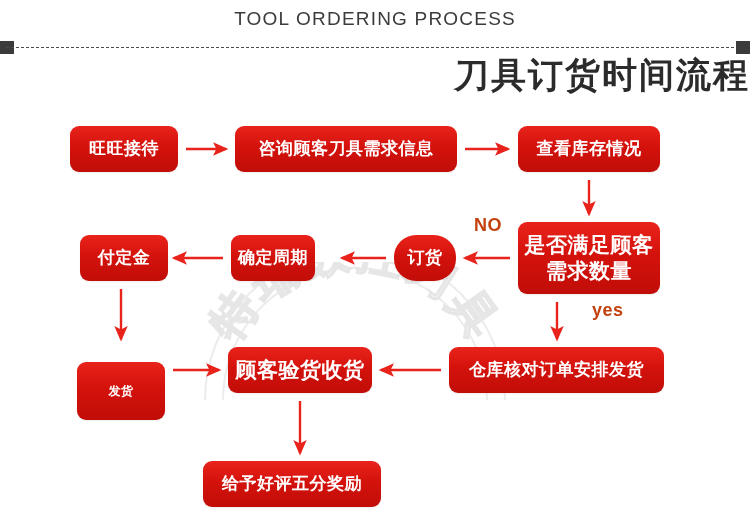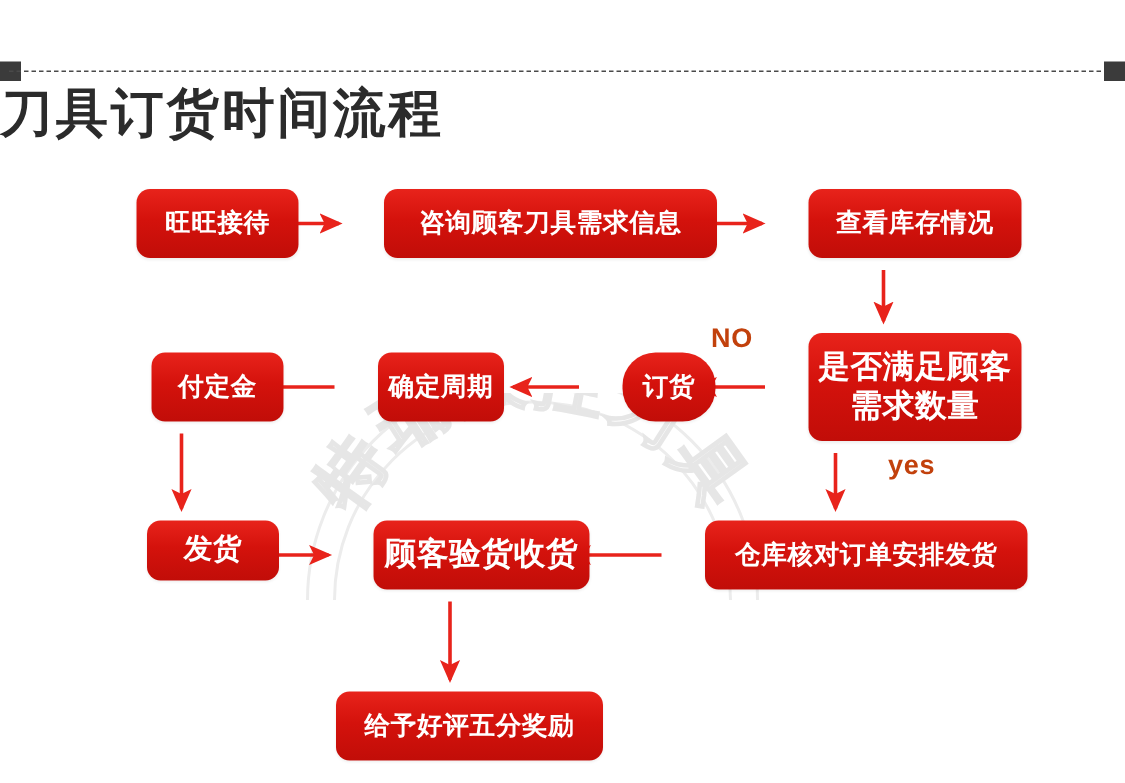--- a/index.html
+++ b/index.html
@@ -52,21 +52,21 @@
     background: #3b3b3b;
   }
   #divider .cap.left { left: 0; }
   #divider .cap.right { right: 0; }
 
   #header-cn-title {
     position: absolute;
     left: 0;
     top: 52px;
     width: 750px;
-    text-align: left;
+    text-align: right;
     font-size: 35px;
     font-weight: bold;
     color: #2b2b2b;
     letter-spacing: 2px;
     white-space: nowrap;
   }
 
   
   #watermark {
     position: absolute;
@@ -96,21 +96,20 @@
     border-radius: 9px;
     color: #ffffff;
     font-weight: bold;
     font-size: 17px;
     line-height: 1.25;
     letter-spacing: 0.5px;
     background: linear-gradient(180deg, #e8231b 0%, #d4120c 45%, #c10d08 100%);
     box-shadow: 0 1px 2px rgba(0,0,0,0.07);
     white-space: pre-line;
     padding: 18px 4px;
-    margin-left: 21px;
   }
 
   .edge-label {
     position: absolute;
     color: #c2410c;
     font-weight: bold;
     font-size: 18px;
     letter-spacing: 0.5px;
     white-space: nowrap;
   }
@@ -122,20 +121,21 @@
     width: 750px;
     height: 522px;
     overflow: visible;
   }
 </style>
 </head>
 <body>
 
 <div id="page">
 
+  <div id="header-en-title">TOOL ORDERING PROCESS</div>
 
   <div id="divider">
     <div class="cap left"></div>
     <div class="dline"></div>
     <div class="cap right"></div>
   </div>
 
   <div id="header-cn-title">刀具订货时间流程</div>
 
   <div id="watermark">
@@ -177,21 +177,21 @@
 
     <div id="node-layer">
         <div class="node" style="left: 70px; top: 126px; width: 108px; height: 46px; font-size: 17px;">旺旺接待</div>
         <div class="node" style="left: 235px; top: 126px; width: 222px; height: 46px; font-size: 17px; text-align: center;">咨询顾客刀具需求信息</div>
         <div class="node" style="left: 518px; top: 126px; width: 142px; height: 46px; font-size: 17px;">查看库存情况</div>
         <div class="node" style="left: 518px; top: 222px; width: 142px; height: 72px; font-size: 21px;">是否满足顾客
 需求数量</div>
         <div class="node" style="left: 394px; top: 235px; width: 62px; height: 46px; font-size: 17px; border-radius: 22px;">订货</div>
         <div class="node" style="left: 231px; top: 235px; width: 84px; height: 46px; font-size: 17px;">确定周期</div>
         <div class="node" style="left: 80px; top: 235px; width: 88px; height: 46px; font-size: 17px;">付定金</div>
-        <div class="node" style="left: 77px; top: 347px; width: 88px; height: 40px; font-size: 19px;">发货</div>
+        <div class="node" style="left: 77px; top: 362px; width: 88px; height: 58px; font-size: 12px;">发货</div>
         <div class="node" style="left: 228px; top: 347px; width: 144px; height: 46px; font-size: 21px;">顾客验货收货</div>
         <div class="node" style="left: 449px; top: 347px; width: 215px; height: 46px; font-size: 17px;">仓库核对订单安排发货</div>
         <div class="node" style="left: 203px; top: 461px; width: 178px; height: 46px; font-size: 17px;">给予好评五分奖励</div>
       </div>
     <div id="edge-label-layer">
         <div class="edge-label" style="left: 474px; top: 215px;">NO</div>
         <div class="edge-label" style="left: 592px; top: 300px;">yes</div>
       </div>
   </div>
 

